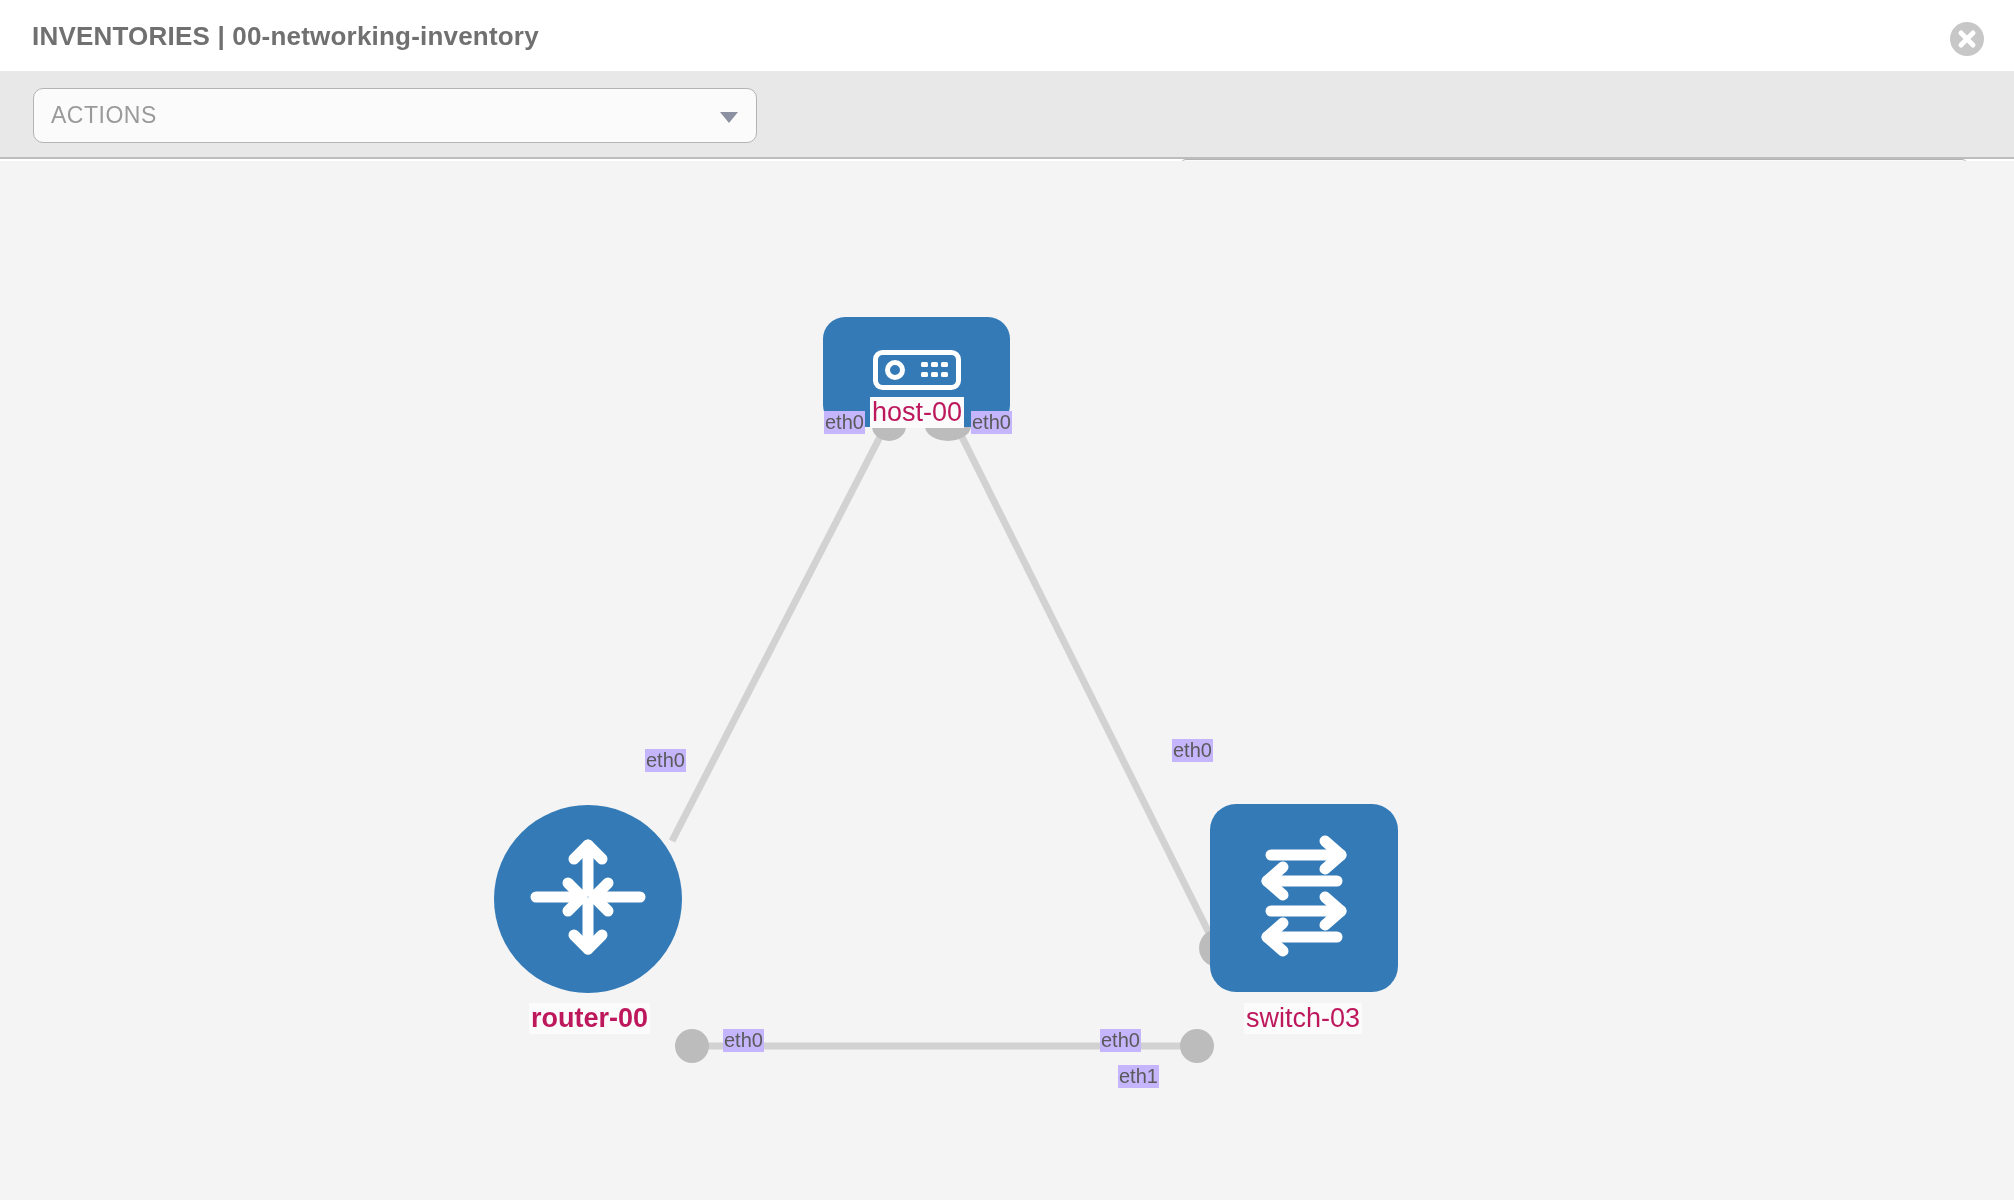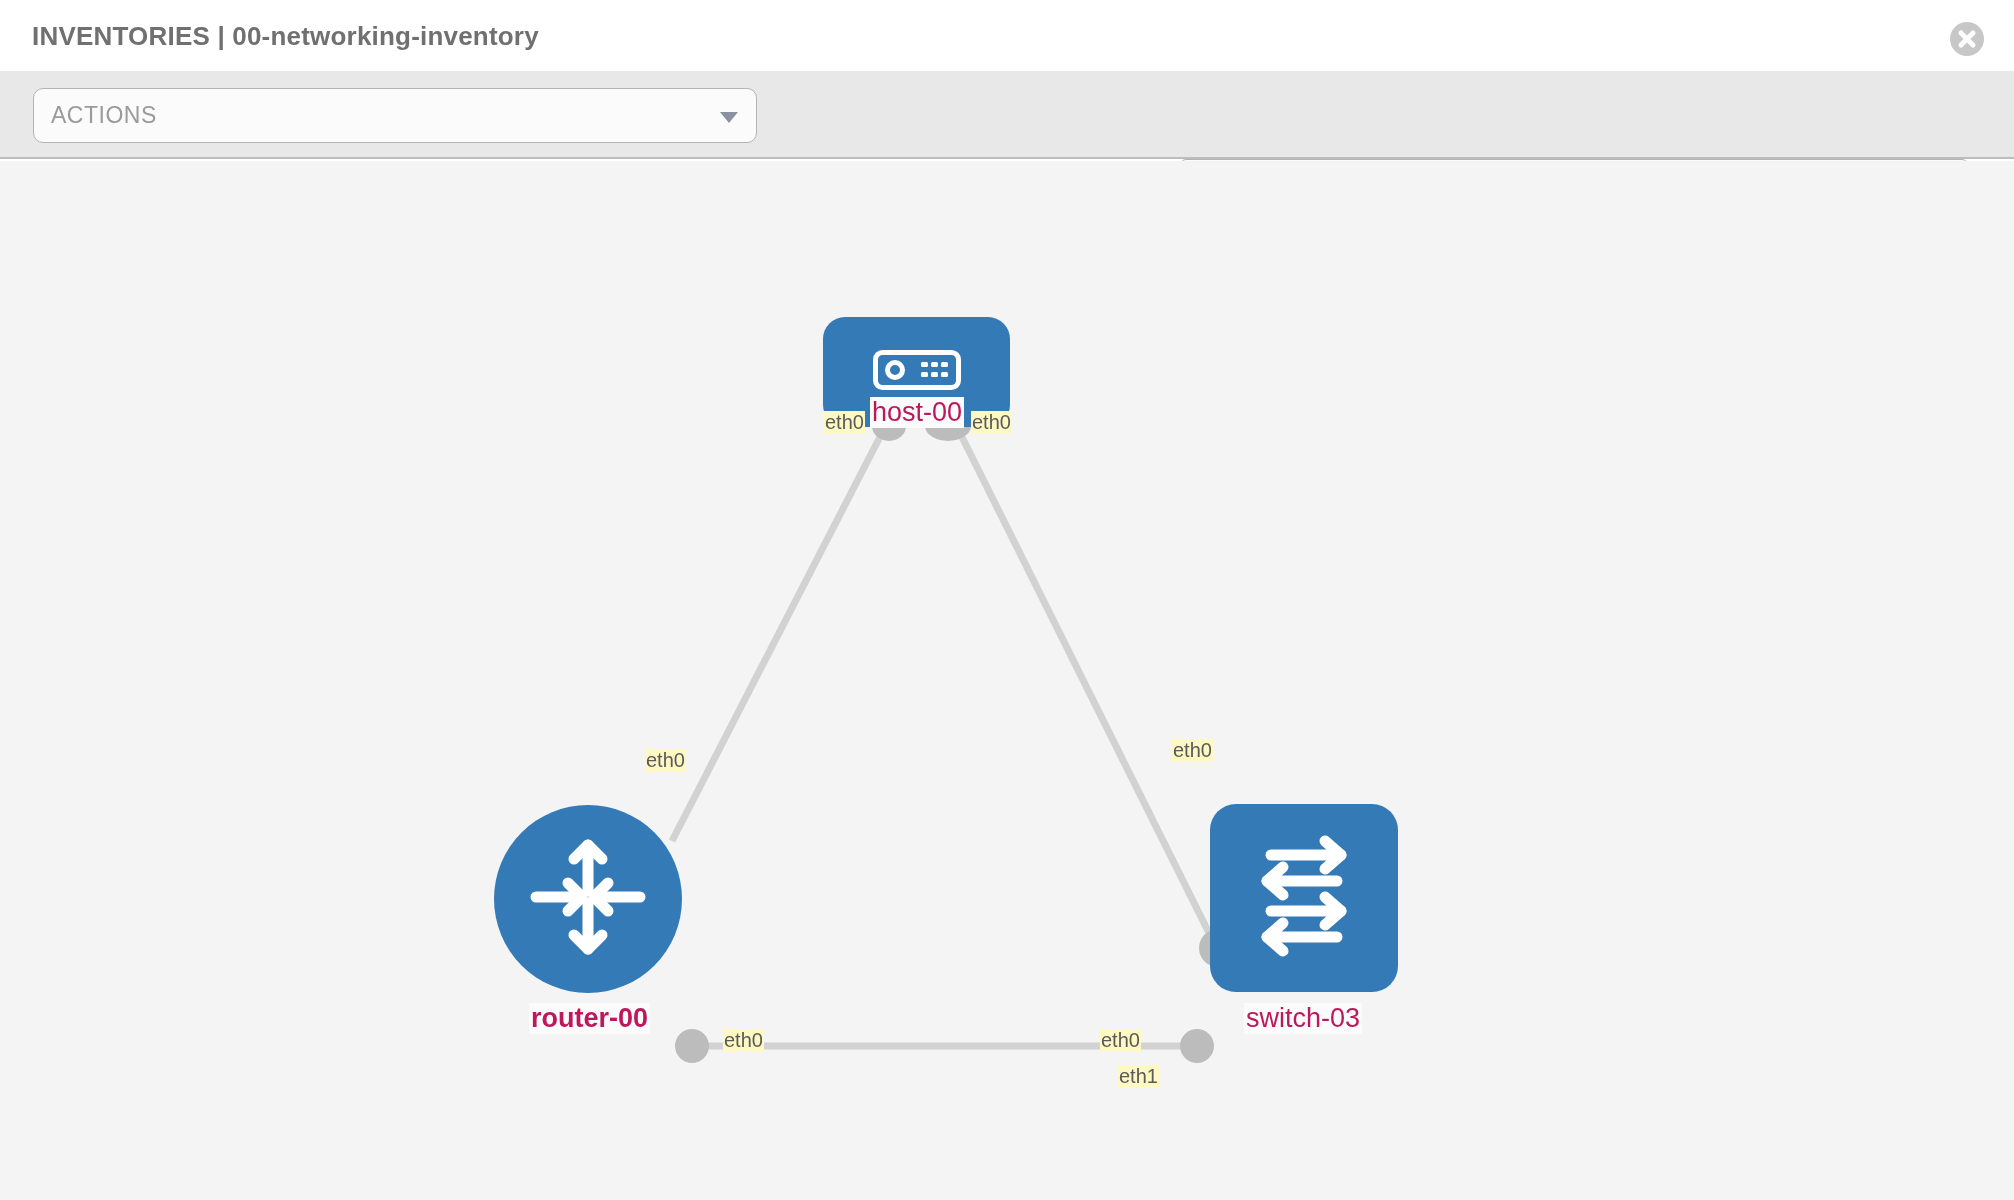--- a/index.html
+++ b/index.html
@@ -163,21 +163,21 @@
     padding: 0 2px;
   }
   .lbl-host   { left: 870px; top: 236px; z-index: 6; }
   .lbl-router { left: 529px; top: 842px; font-weight: bold; }
   .lbl-switch { left: 1244px; top: 842px; }
 
   .port-label {
     position: absolute;
     font-size: 20px;
     color: #5a5a5a;
-    background: #fef9c3;
+    background: #c4b5fd;
     white-space: nowrap;
     padding: 0 1px;
   }
   .p-host-left   { left: 824px;  top: 250px; }
   .p-host-right  { left: 971px;  top: 250px; }
   .p-router-up   { left: 645px;  top: 588px; }
   .p-switch-up   { left: 1172px; top: 578px; }
   .p-router-rt   { left: 723px;  top: 868px; }
   .p-switch-lt-a { left: 1100px; top: 868px; z-index: 2; }
   .p-switch-lt-b { left: 1118px; top: 904px; z-index: 3; }

